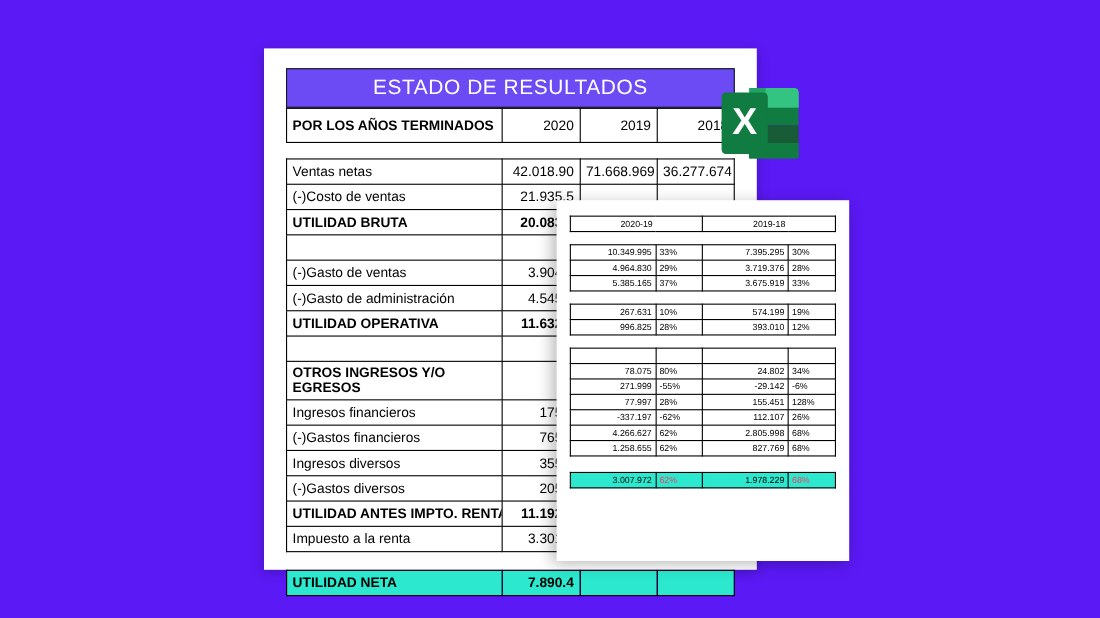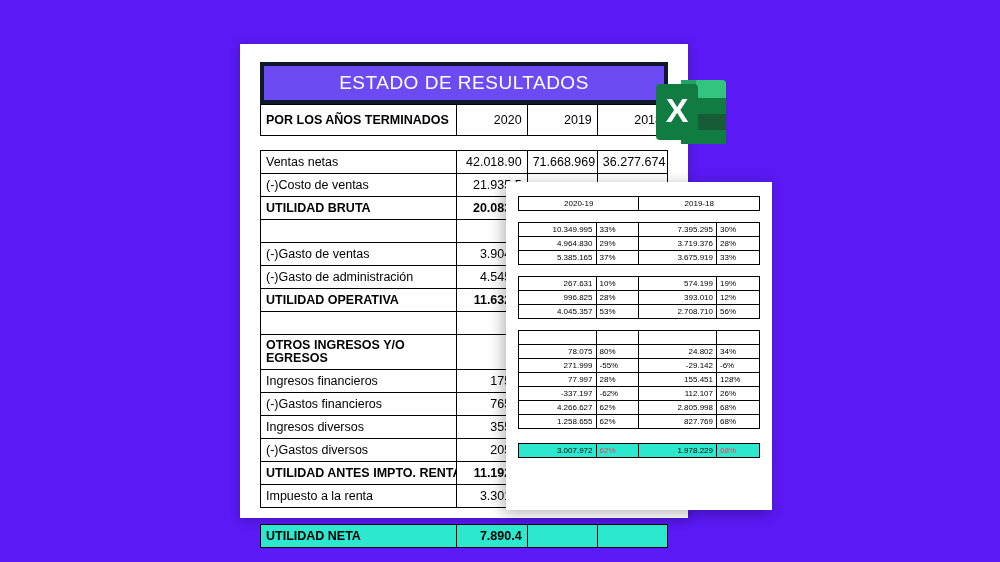--- a/index.html
+++ b/index.html
@@ -28,21 +28,21 @@
   #income-inner {
     position: absolute;
     left: 20px;
     top: 18px;
     width: 408px;
   }
 
   .title-bar {
     background: #6C4BF4;
     color: #ffffff;
-    border: 4px solid #0f172a;
+    border: 1px solid #0f172a;
     height: 34px;
     line-height: 34px;
     text-align: center;
     font-size: 19px;
     letter-spacing: 0.5px;
     font-weight: 400;
   }
 
   table.grid {
     border-collapse: collapse;
@@ -322,26 +322,20 @@
           <td class="vc-pct">10%</td>
           <td class="vc-val">574.199</td>
           <td class="vc-pct">19%</td>
         </tr>
         <tr>
           <td class="vc-val">996.825</td>
           <td class="vc-pct">28%</td>
           <td class="vc-val">393.010</td>
           <td class="vc-pct">12%</td>
         </tr>
-        <tr>
-          <td class="vc-val">4.045.357</td>
-          <td class="vc-pct">53%</td>
-          <td class="vc-val">2.708.710</td>
-          <td class="vc-pct">56%</td>
-        </tr>
 
         <tr class="vblank">
             <td colspan="4"></td>
           </tr>
 
         <tr>
           <td class="vc-val"></td>
           <td class="vc-pct"></td>
           <td class="vc-val"></td>
           <td class="vc-pct"></td>

